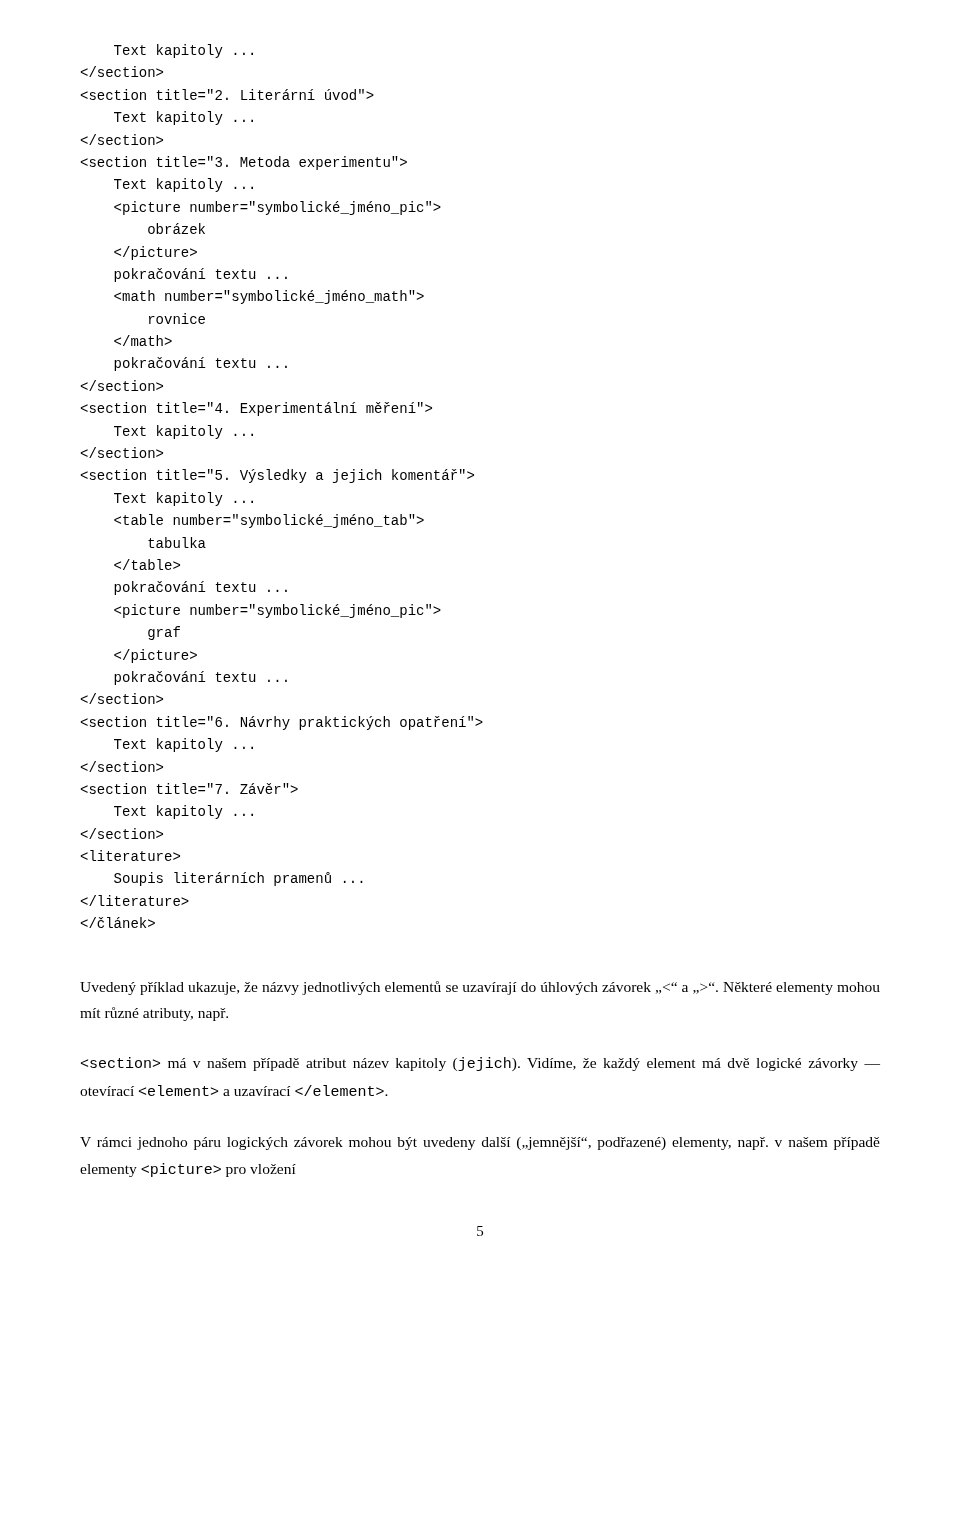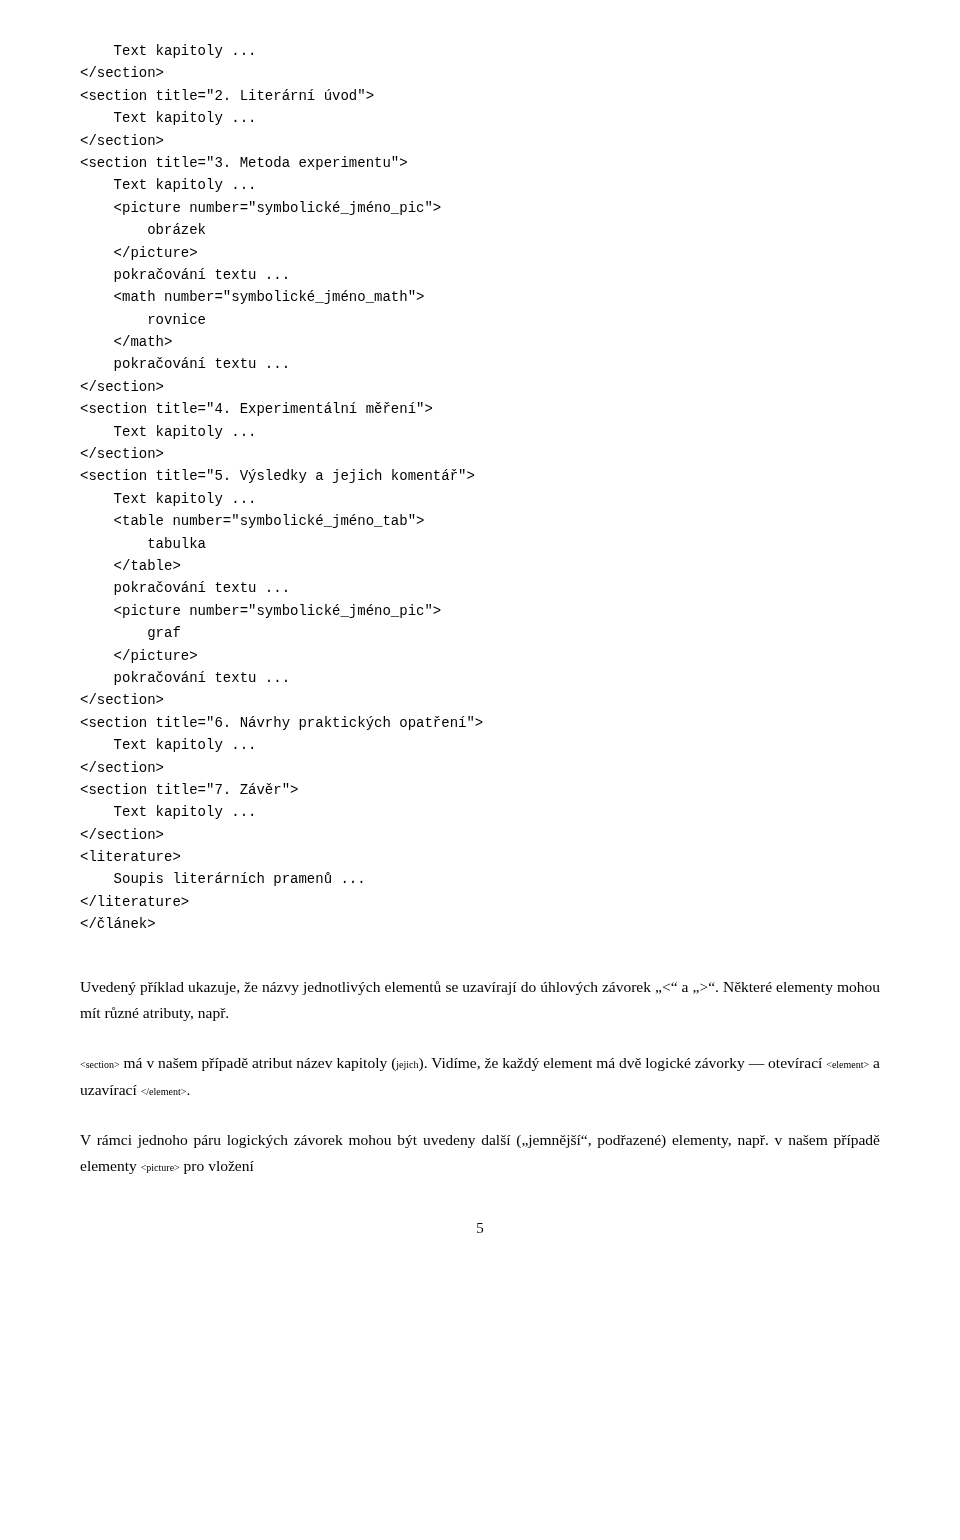--- a/index.html
+++ b/index.html
@@ -31,22 +31,22 @@
       font-family: Georgia, 'Times New Roman', Times, serif;
       font-size: 15.5px;
       line-height: 1.7;
       text-align: justify;
       color: #000;
       margin-bottom: 20px;
       margin-top: 24px;
     }
 
     .prose code, .prose .inline-code {
-      font-family: Liberation Serif, serif;
-      font-size: 10px;
+      font-family: Liberation Mono, monospace;
+      font-size: 15px;
     }
 
     .page-number {
       text-align: center;
       font-family: Georgia, 'Times New Roman', Times, serif;
       font-size: 15px;
       margin-top: 40px;
     }
   </style>
 </head>

